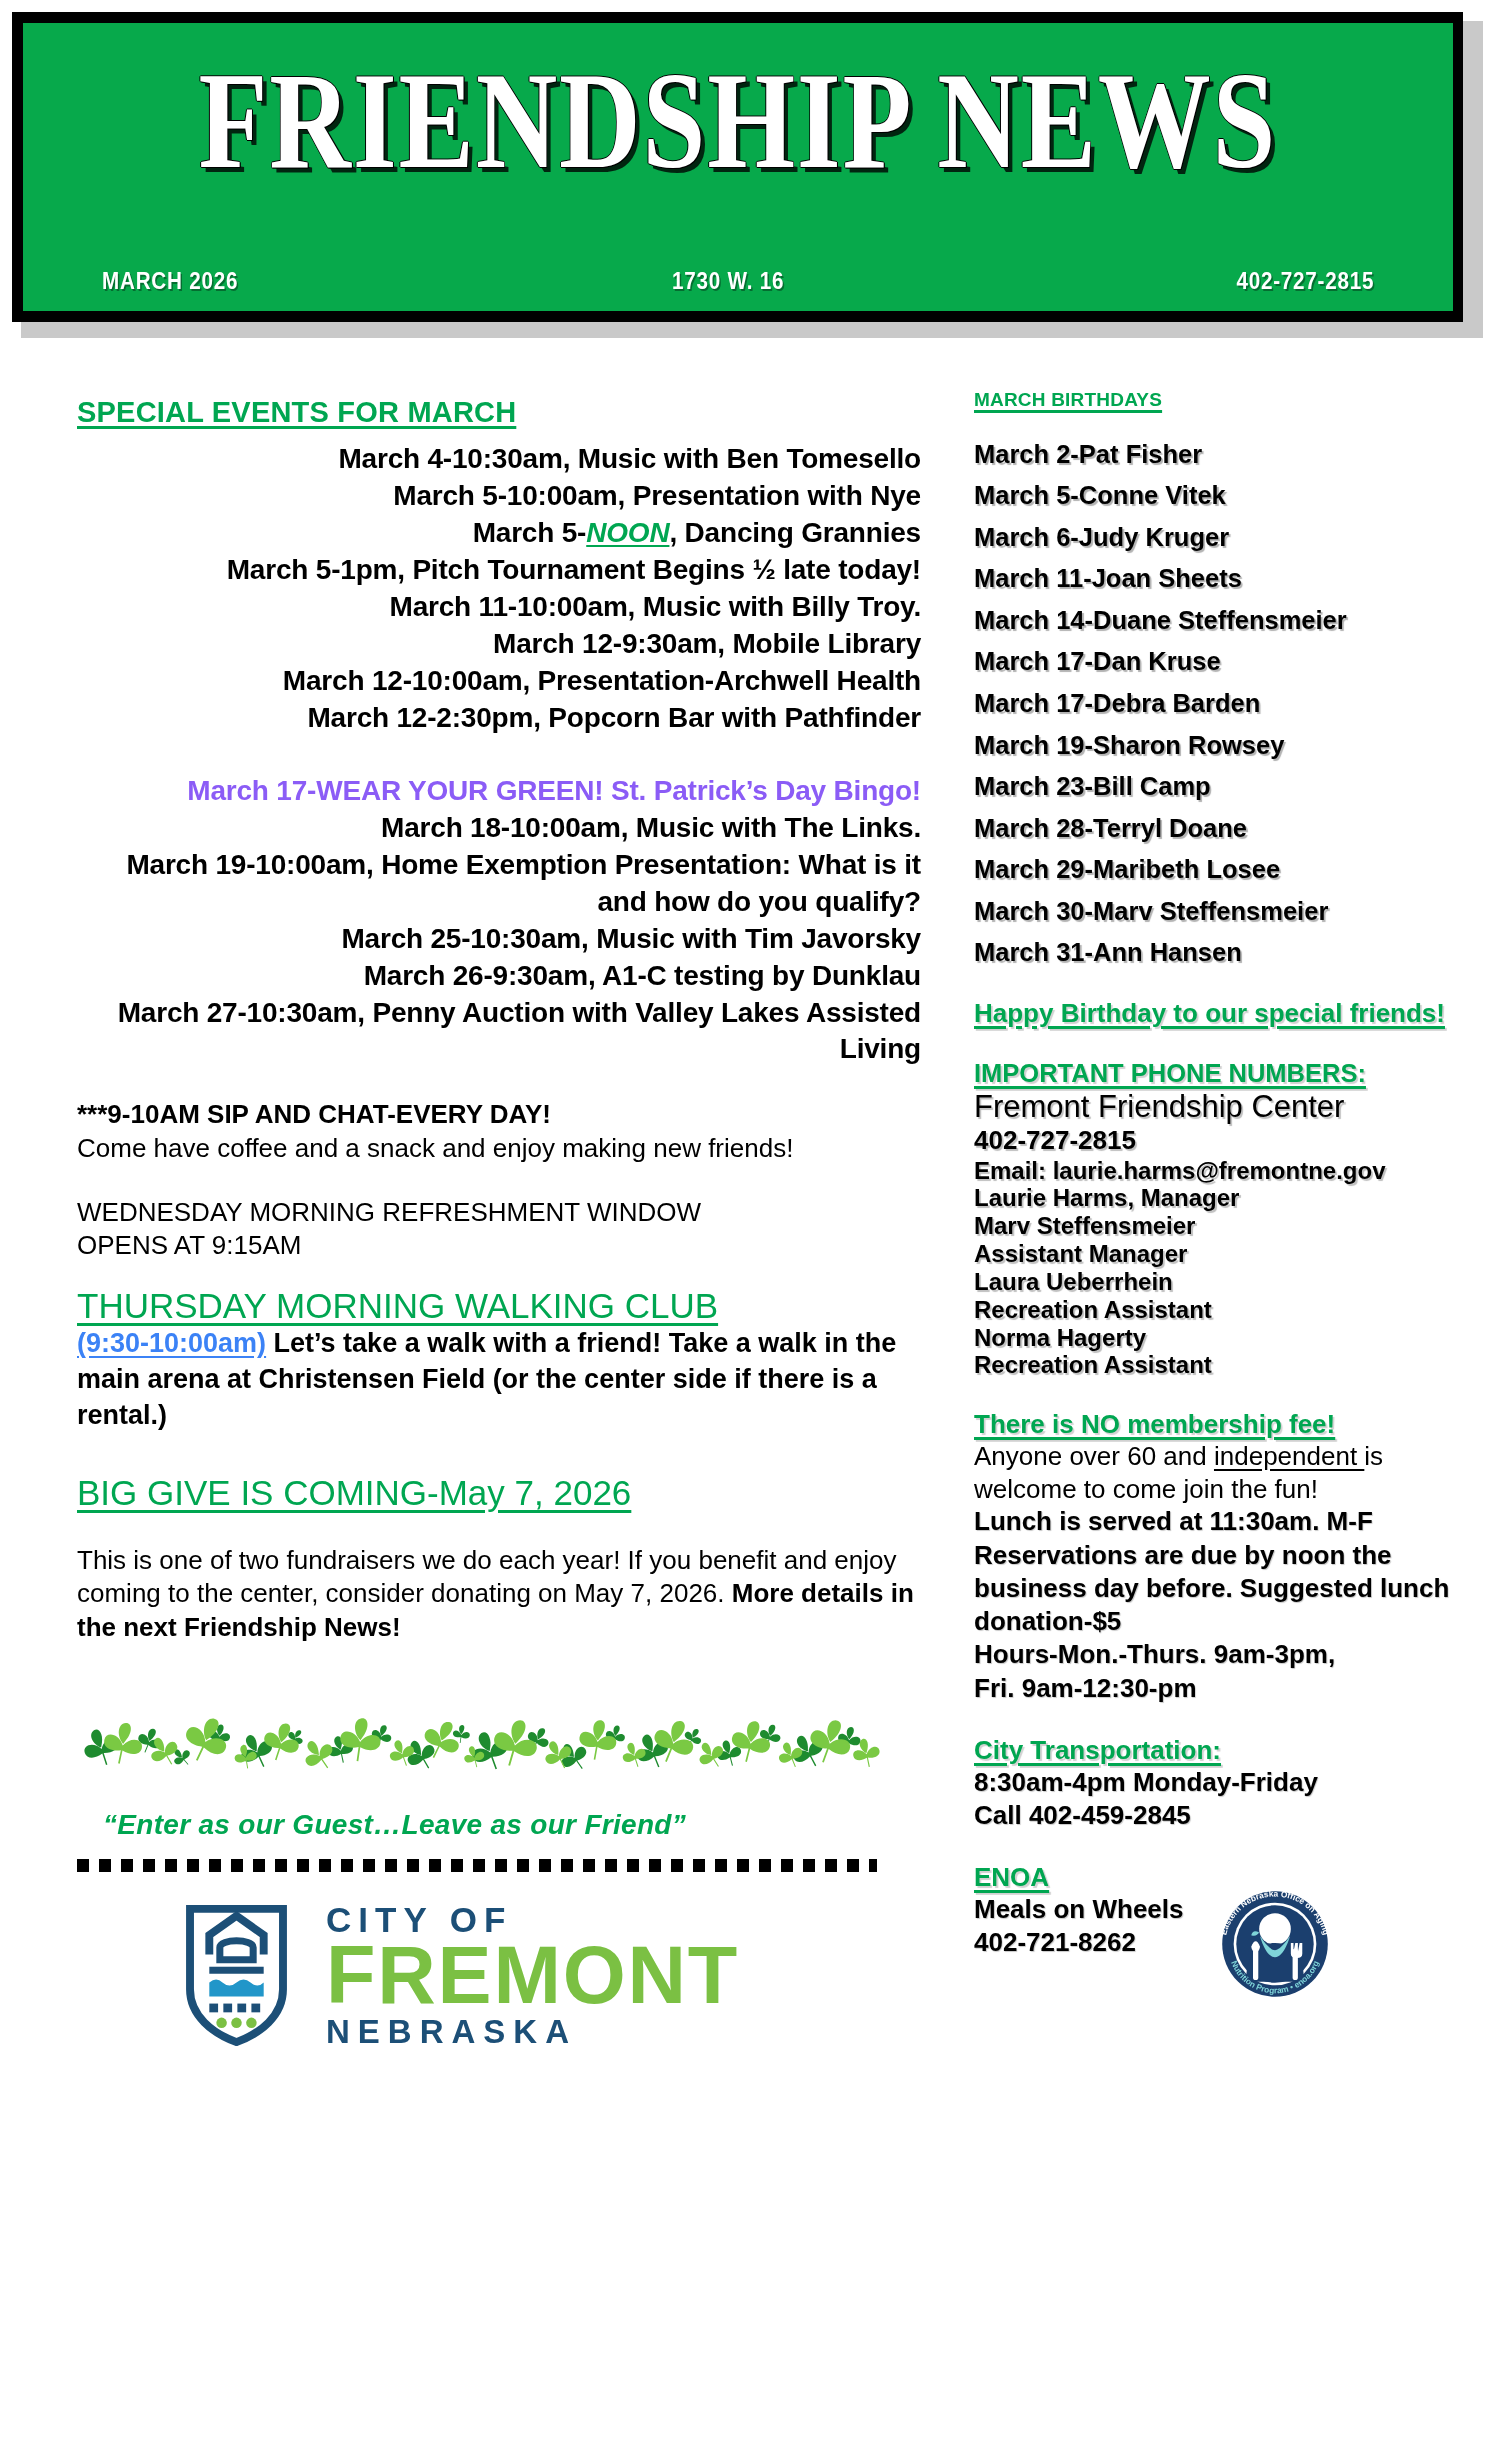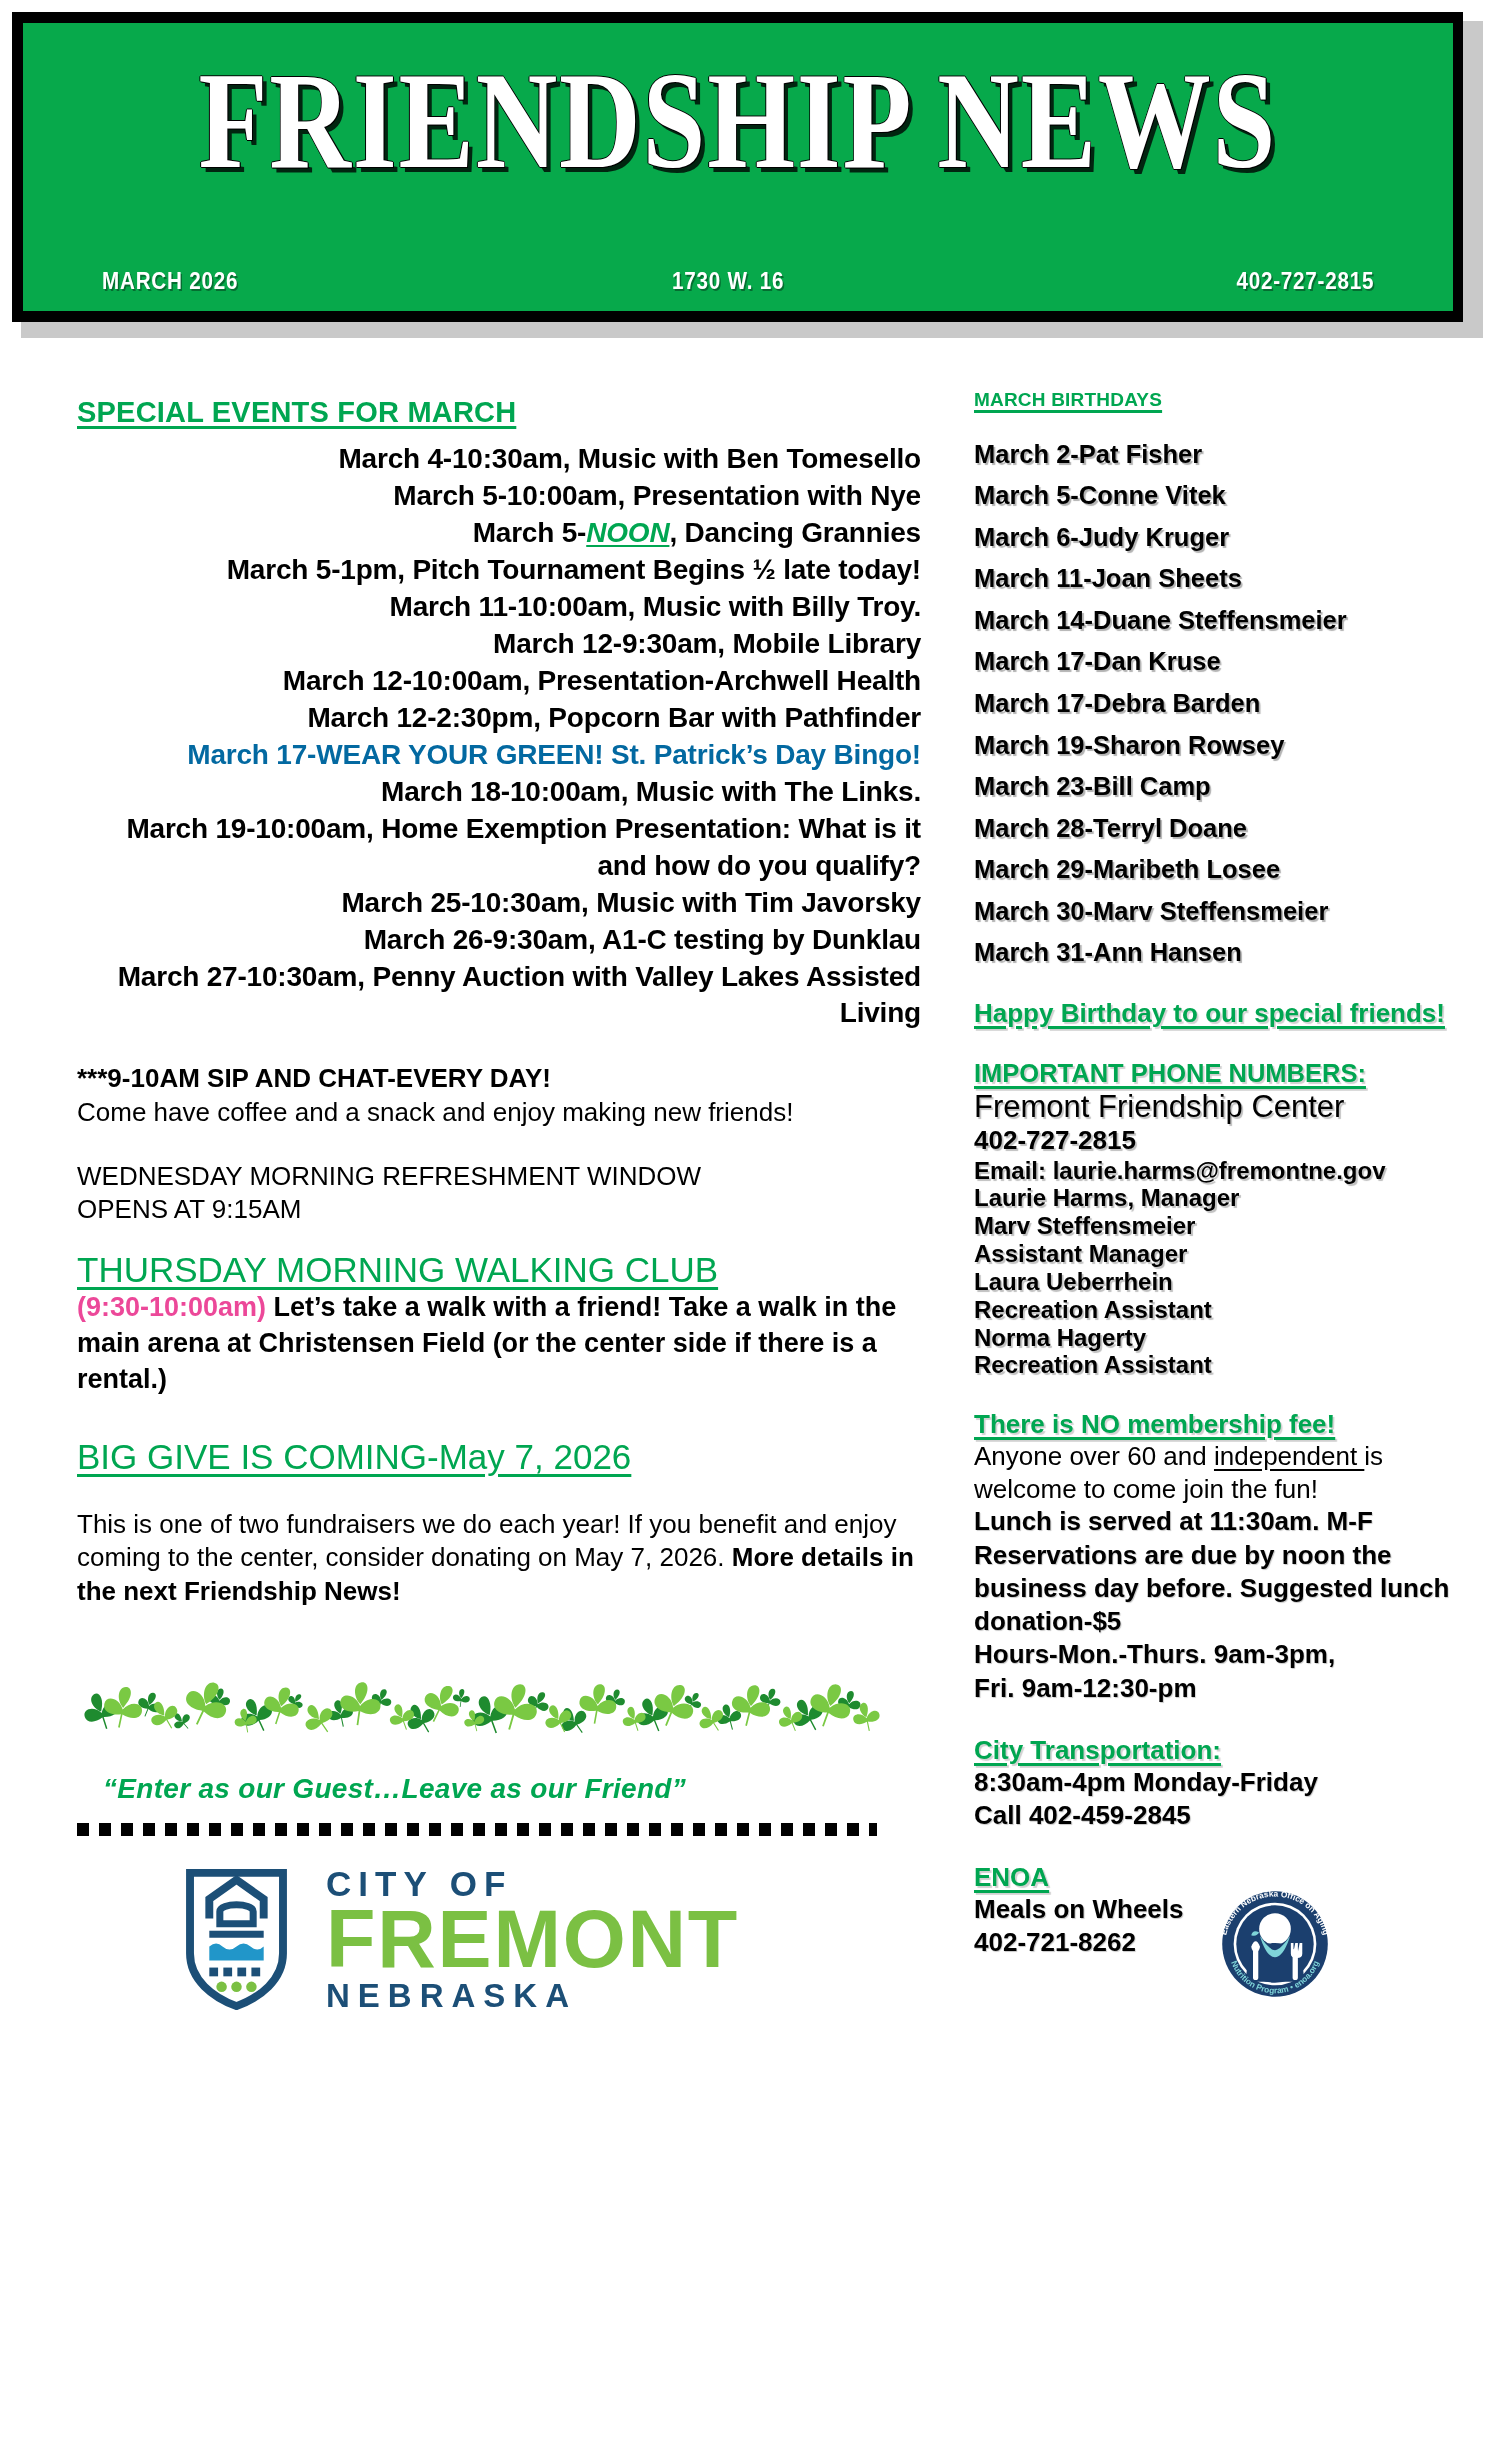--- a/index.html
+++ b/index.html
@@ -31,31 +31,31 @@
   .col-right{position:absolute;left:974px;top:390px;width:510px;}
 
   
   .cond{font-family:"Liberation Sans Narrow","Liberation Sans",sans-serif;}
 
   .hd-green{color:#00a651;font-weight:700;font-size:29px;letter-spacing:0.2px;
             text-decoration:underline;text-underline-offset:4.4px;text-decoration-thickness:2.6px;
             margin:0 0 12.3px 0;line-height:1.1;}
   .evt{font-weight:700;font-size:28px;line-height:1.32;margin:0;color:#000;
        letter-spacing:-0.2px;text-align:right;}
-  .evt.green{color:#0369a1;}
+  .evt.green{color:#8b5cf6;margin-top:36px;}
   .evt .noon{color:#00a651;font-style:italic;font-weight:700;
              text-decoration:underline;text-underline-offset:2.6px;}
 
   .plain{font-weight:400;font-size:26px;line-height:1.28;margin:0;color:#000;}
   .bold-cond{font-weight:700;font-size:26px;line-height:1.3;margin:0;}
 
   .big-green{color:#00a651;font-weight:400;font-size:35px;line-height:1.18;margin:0;
              text-decoration:underline;text-underline-offset:5.3px;text-decoration-thickness:2.6px;}
   .walk-para{font-weight:700;font-size:27px;line-height:1.32;margin:0;color:#000;}
-  .walk-para .time{color:#ec4899;text-underline-offset:3.5px;}
+  .walk-para .time{color:#3b82f6;text-decoration:underline;text-underline-offset:3.5px;}
 
   .give-para{font-weight:400;font-size:26px;line-height:1.3;margin:0;color:#000;}
   .give-para b{font-weight:700;}
 
   
   .shamrock-band{position:relative;width:809px;height:88px;margin:0;overflow:hidden;}
   .shamrock-band svg{display:block;}
 
   .tagline{color:#00a651;font-weight:700;font-style:italic;font-size:28px;
            letter-spacing:0.3px;margin:0;white-space:nowrap;}

